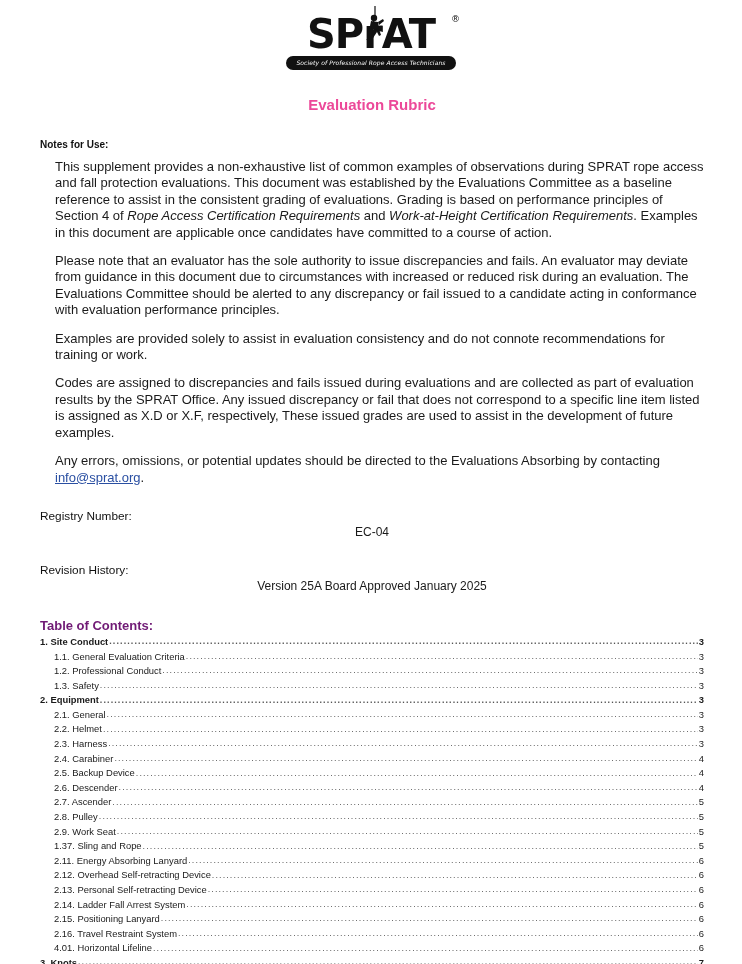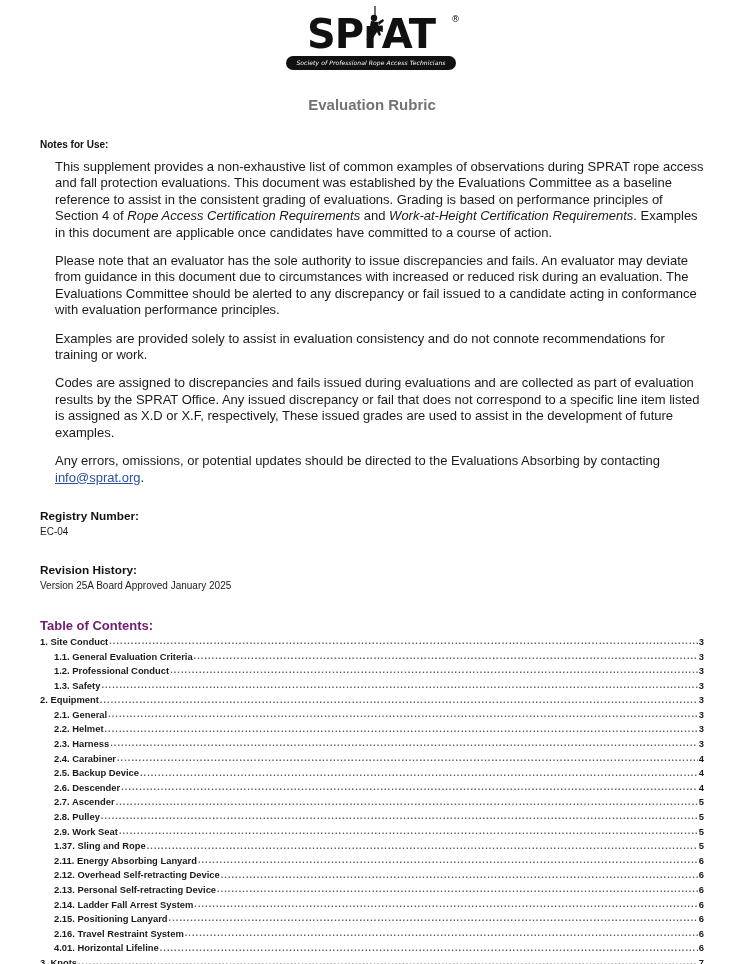--- a/index.html
+++ b/index.html
@@ -74,21 +74,21 @@
   }
 
   
   .page {
     padding: 0 38px 0 40px;
   }
   .doc-title {
     text-align: center;
     font-size: 15px;
     font-weight: bold;
-    color: #737373;
+    color: #ec4899;
     margin-top: 20px;
     margin-bottom: 0;
   }
   .section-head {
     font-size: 10px;
     font-weight: bold;
     color: #111111;
     margin-top: 26px;
     margin-bottom: 9px;
   }
@@ -103,28 +103,29 @@
   .ital { font-style: italic; }
   a.email-link {
     color: #2a4fa2;
     text-decoration: underline;
   }
 
   
   .meta-block { margin-top: 22px; }
   .meta-label {
     font-size: 11.8px;
-    font-weight: bold;
+    font-weight: normal;
     color: #111111;
     line-height: 16px;
   }
   .meta-value {
-    font-size: 10px;
+    font-size: 12px;
     color: #1a1a1a;
     line-height: 16px;
+    text-align: center;
   }
 
   
   .toc-title {
     font-size: 13px;
     font-weight: bold;
     color: #701a75;
     margin-top: 24px;
     margin-bottom: 2px;
   }
@@ -135,21 +136,21 @@
     font-size: 9.4px;
     color: #1a1a1a;
     line-height: 14.6px;
     white-space: nowrap;
   }
   .toc-row.lvl1 {
     font-weight: bold;
     padding-left: 0;
   }
   .toc-row.lvl2 {
-    font-weight: bold;
+    font-weight: normal;
     padding-left: 14px;
   }
   .toc-label { flex: 0 0 auto; }
   .toc-dots {
     flex: 1 1 auto;
     overflow: hidden;
     margin: 0 1px 2px 1px;
     height: 10px;
     line-height: 10px;
     letter-spacing: 1.1px;

